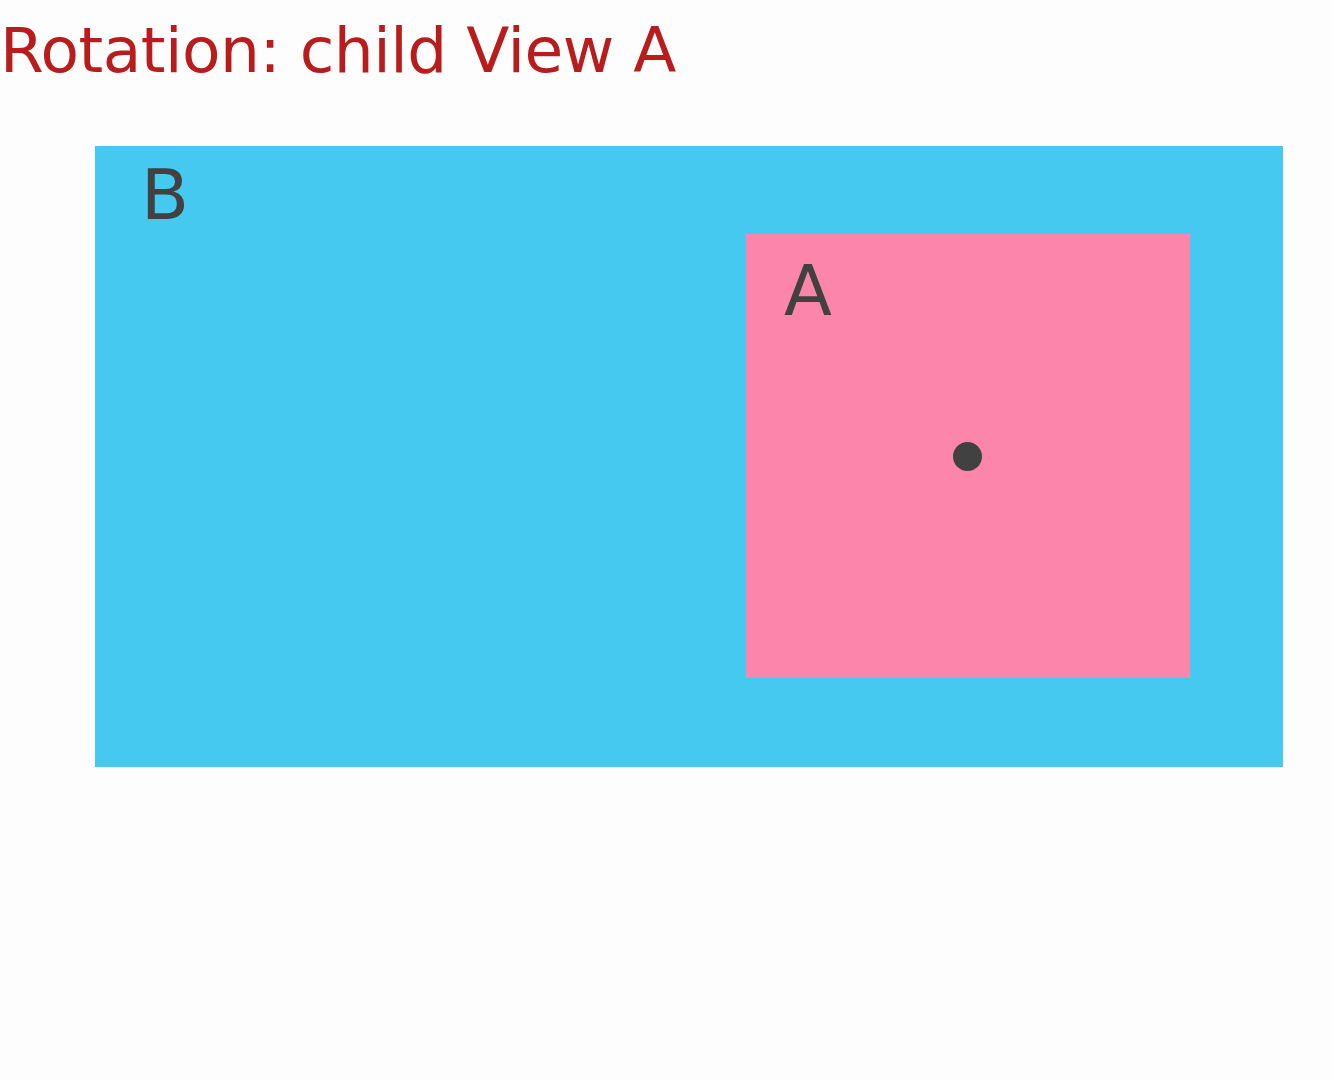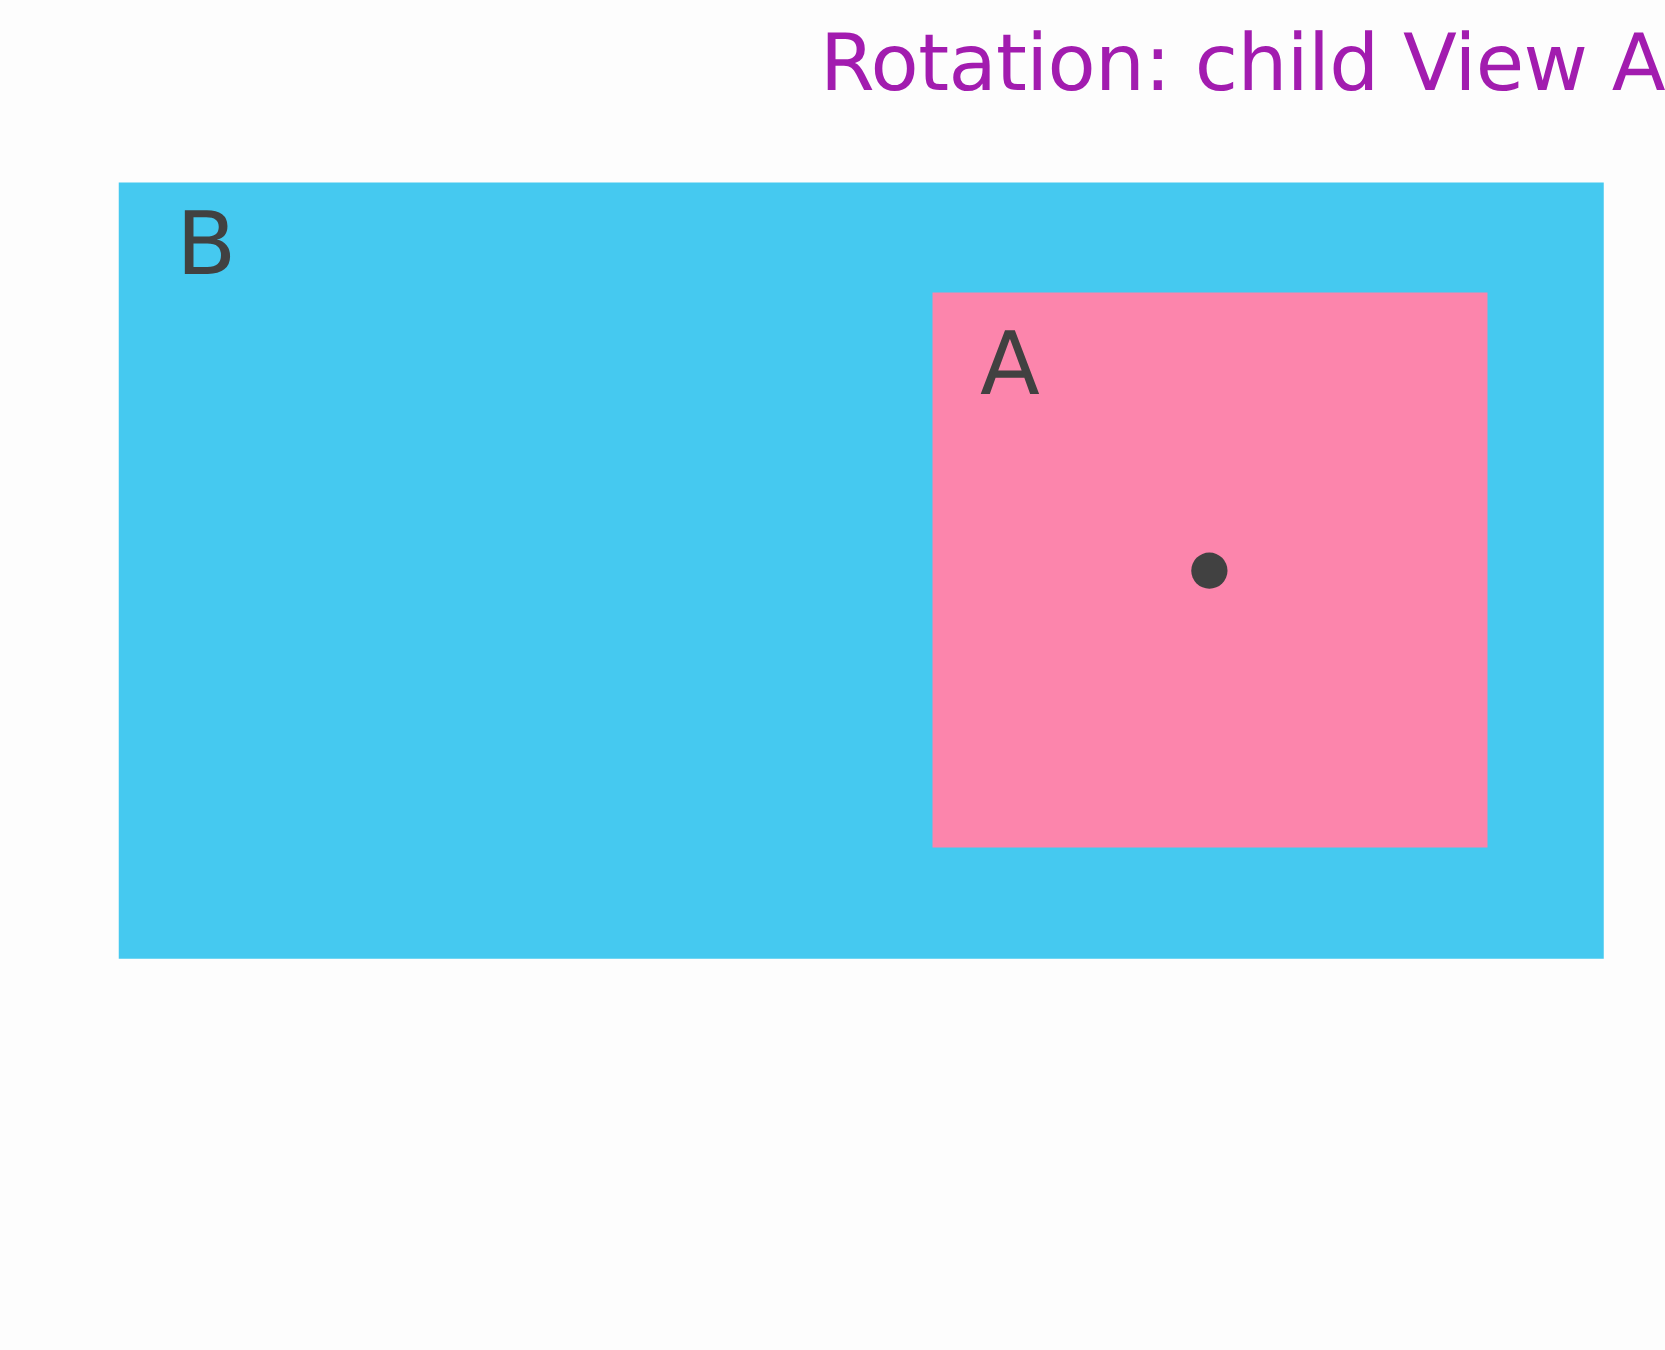--- a/index.html
+++ b/index.html
@@ -23,27 +23,27 @@
     width: 1332px;
     height: 1080px;
   }
 
   
   .page-title {
     position: absolute;
     left: 0;
     top: 18px;
     width: 1332px;
-    text-align: right;
+    text-align: left;
     font-family: "DejaVu Sans", sans-serif;
     font-size: 63px;
     font-weight: 400;
     line-height: 1.05;
     letter-spacing: -0.5px;
-    color: #a21caf;
+    color: #b91c1c;
     white-space: nowrap;
   }
 
   
   .view-b {
     position: absolute;
     left: 95px;
     top: 146px;
     width: 1188px;
     height: 621px;

